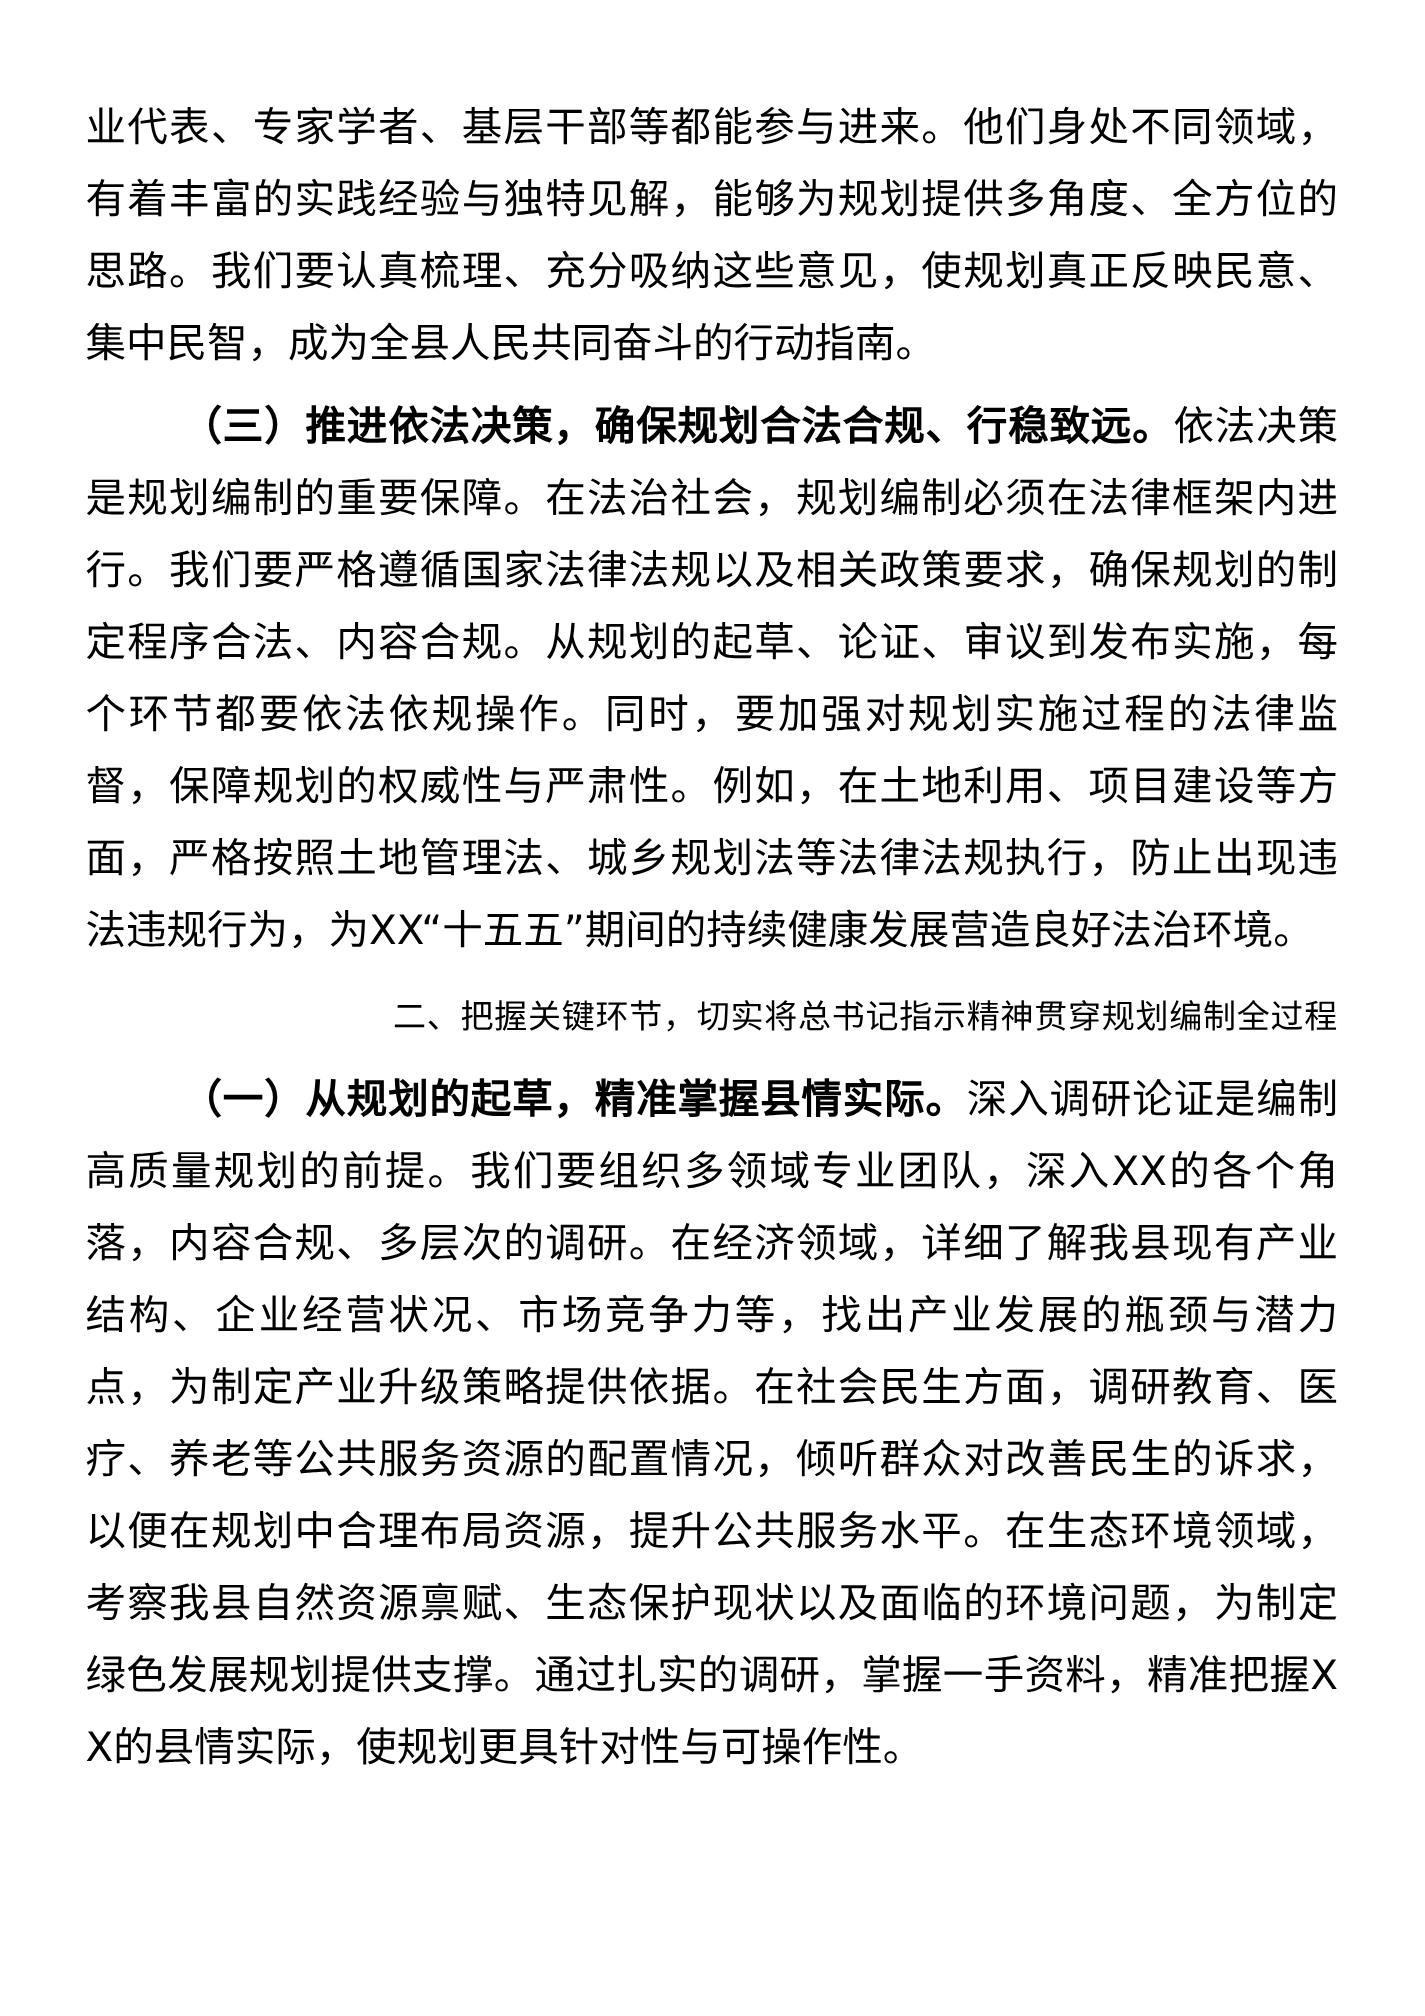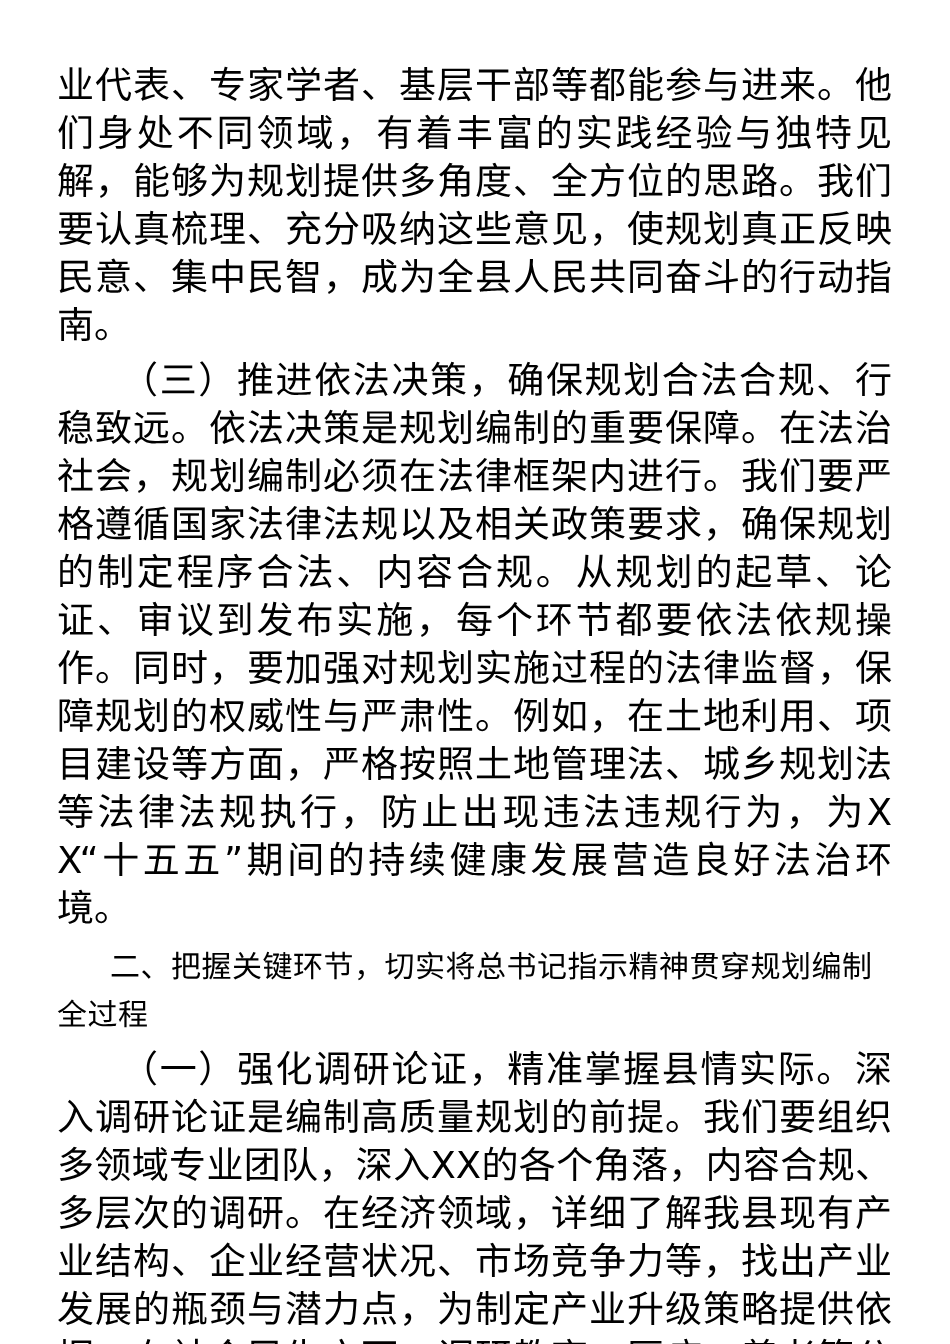--- a/index.html
+++ b/index.html
@@ -21,42 +21,43 @@
     width: 950px;
     height: 1344px;
     background: #ffffff;
     box-sizing: border-box;
     padding: 62px 58px 0 57px;
   }
   .doc-body {
     width: 835px;
   }
   .para {
-    font-size: 37px;
+    font-size: 27px;
     line-height: 48px;
     text-align: justify;
     text-justify: inter-ideograph;
     letter-spacing: 0px;
     margin: 0;
     font-weight: 400;
     word-break: break-all;
   }
   .para.indent-head {
     text-indent: 64px;
   }
   .bold-run {
-    font-weight: 400;
+    font-weight: 700;
   }
   .heading-l2 {
-    font-size: 30px;
+    font-size: 22px;
     line-height: 48px;
     font-weight: 400;
     margin: 0;
     text-indent: 53px;
     letter-spacing: 0.5px;
+    text-align: right;
   }
   .spacer-sm { height: 7px; }
   .spacer-md { height: 10px; }
 </style>
 </head>
 <body>
 
 <div class="page">
   <div class="doc-body">
 
@@ -65,20 +66,20 @@
     <div class="spacer-sm"></div>
 
     <p class="para indent-head"><span class="bold-run">（三）推进依法决策，确保规划合法合规、行稳致远。</span><span>依法决策是规划编制的重要保障。在法治社会，规划编制必须在法律框架内进行。我们要严格遵循国家法律法规以及相关政策要求，确保规划的制定程序合法、内容合规。从规划的起草、论证、审议到发布实施，每个环节都要依法依规操作。同时，要加强对规划实施过程的法律监督，保障规划的权威性与严肃性。例如，在土地利用、项目建设等方面，严格按照土地管理法、城乡规划法等法律法规执行，防止出现违法违规行为，为XX“十五五”期间的持续健康发展营造良好法治环境。</span></p>
 
     <div class="spacer-md"></div>
 
     <p class="heading-l2">二、把握关键环节，切实将总书记指示精神贯穿规划编制全过程</p>
 
     <div class="spacer-sm"></div>
 
-    <p class="para indent-head"><span class="bold-run">（一）强化调研论证，精准掌握县情实际。</span><span>深入调研论证是编制高质量规划的前提。我们要组织多领域专业团队，深入XX的各个角落，内容合规、多层次的调研。在经济领域，详细了解我县现有产业结构、企业经营状况、市场竞争力等，找出产业发展的瓶颈与潜力点，为制定产业升级策略提供依据。在社会民生方面，调研教育、医疗、养老等公共服务资源的配置情况，倾听群众对改善民生的诉求，以便在规划中合理布局资源，提升公共服务水平。在生态环境领域，考察我县自然资源禀赋、生态保护现状以及面临的环境问题，为制定绿色发展规划提供支撑。通过扎实的调研，掌握一手资料，精准把握XX的县情实际，使规划更具针对性与可操作性。</span></p>
+    <p class="para indent-head"><span class="bold-run">（一）从规划的起草，精准掌握县情实际。</span><span>深入调研论证是编制高质量规划的前提。我们要组织多领域专业团队，深入XX的各个角落，内容合规、多层次的调研。在经济领域，详细了解我县现有产业结构、企业经营状况、市场竞争力等，找出产业发展的瓶颈与潜力点，为制定产业升级策略提供依据。在社会民生方面，调研教育、医疗、养老等公共服务资源的配置情况，倾听群众对改善民生的诉求，以便在规划中合理布局资源，提升公共服务水平。在生态环境领域，考察我县自然资源禀赋、生态保护现状以及面临的环境问题，为制定绿色发展规划提供支撑。通过扎实的调研，掌握一手资料，精准把握XX的县情实际，使规划更具针对性与可操作性。</span></p>
 
     <div class="spacer-sm"></div>
 
     <p class="para indent-head"></p>
 
   </div>
 </div>
 
 </body></html>

